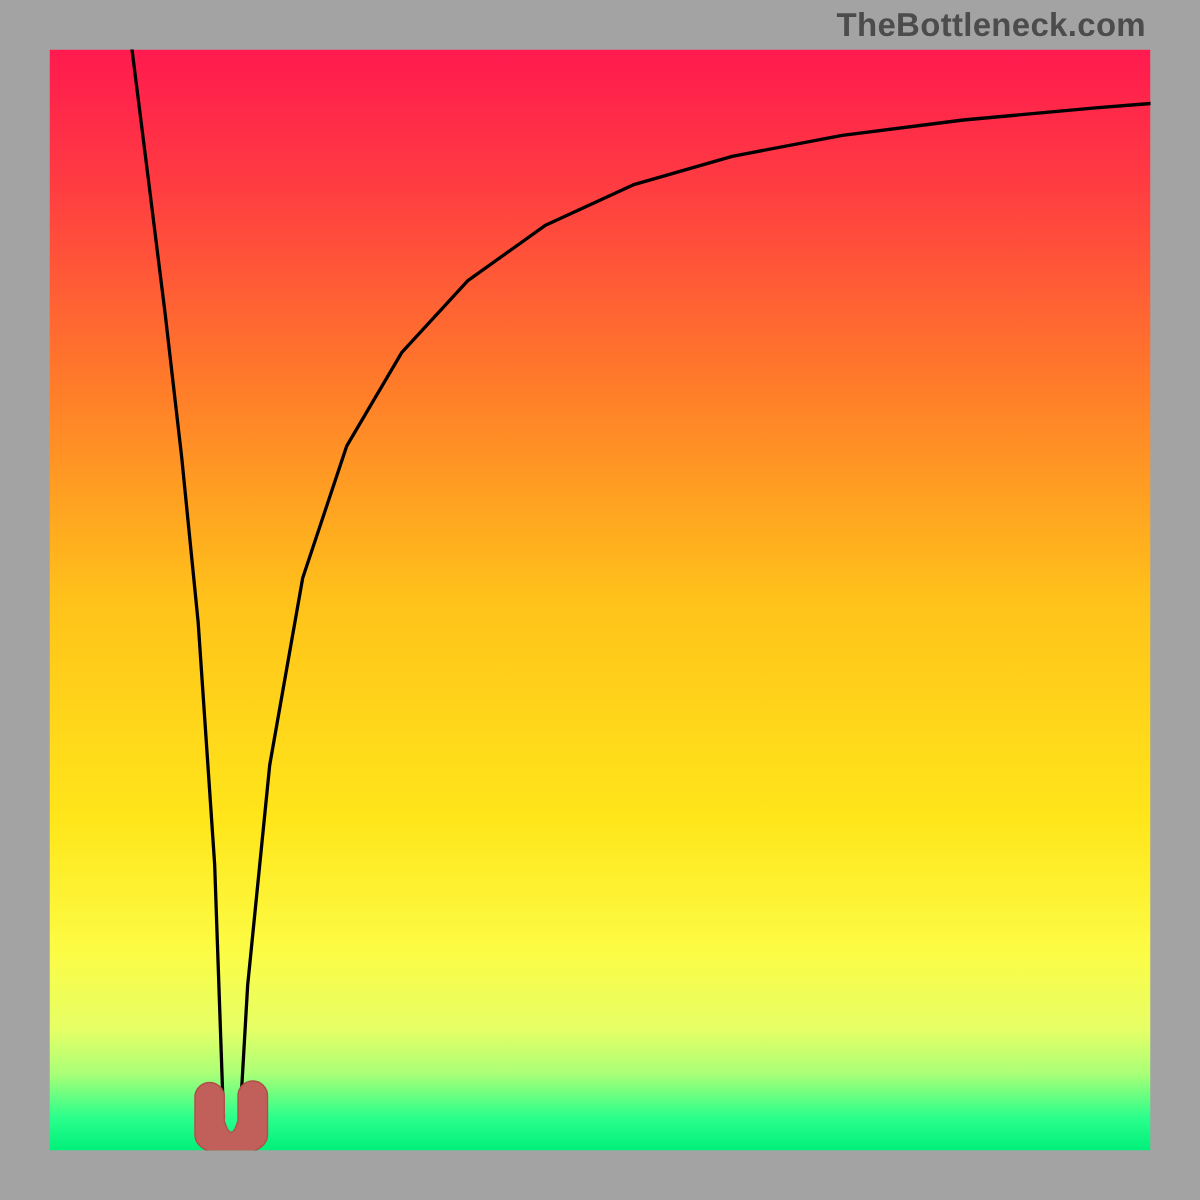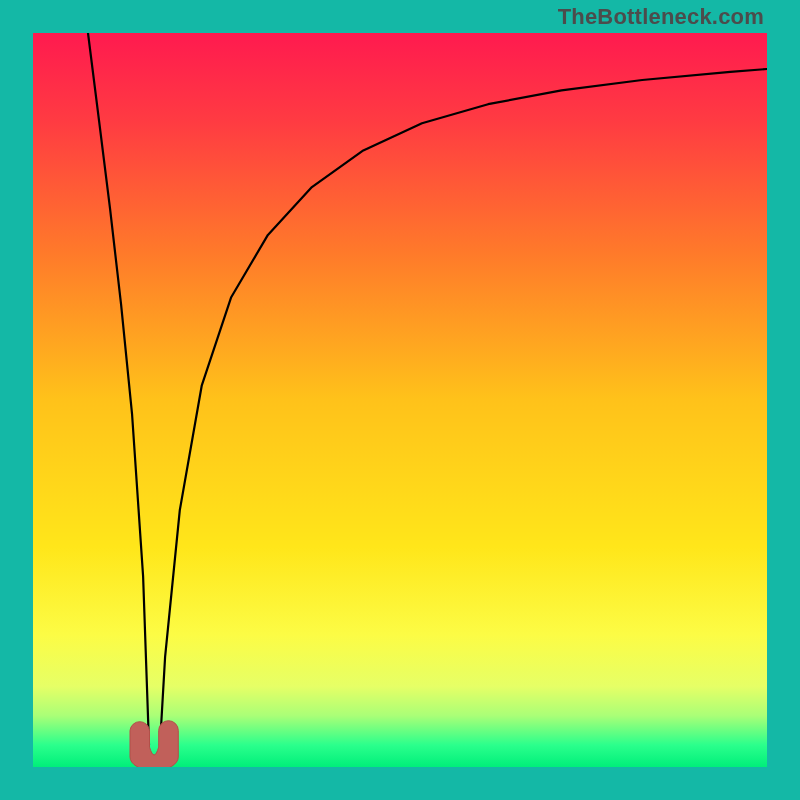--- a/index.html
+++ b/index.html
@@ -9,21 +9,21 @@
     height: 800px;
     background: #000;
     overflow: hidden;
   }
   .frame {
     position: absolute;
     left: 0;
     top: 0;
     width: 800px;
     height: 800px;
-    background: #14b8a6;
+    background: #a3a3a3;
   }
   .plot {
     position: absolute;
     left: 33px;
     top: 33px;
     width: 734px;
     height: 734px;
   }
   .plot svg {
     display: block;

